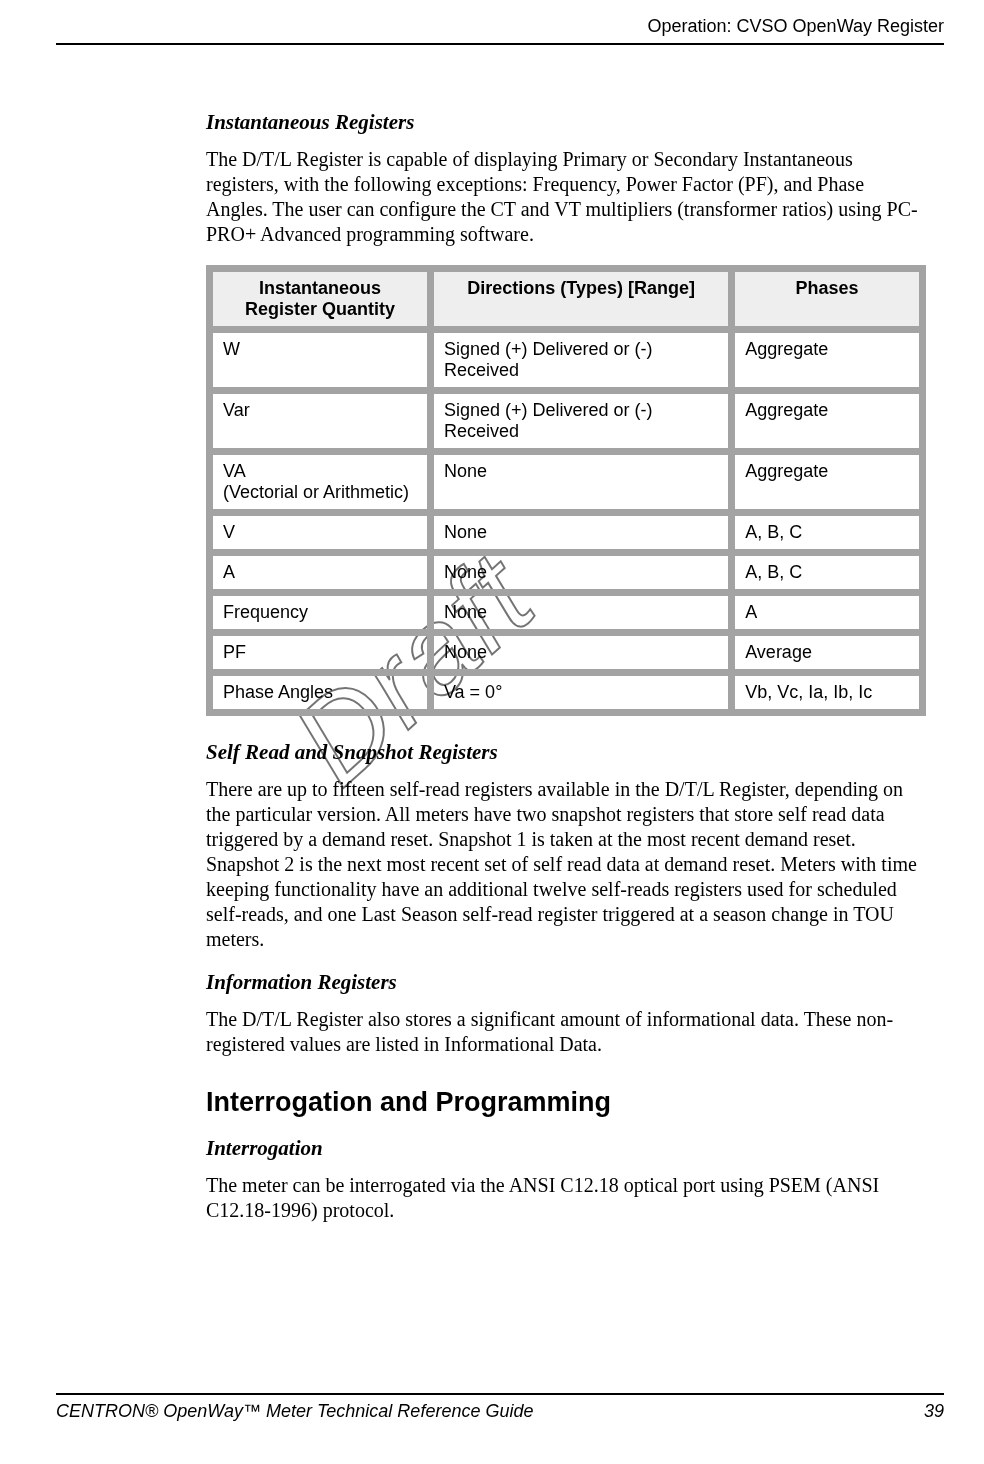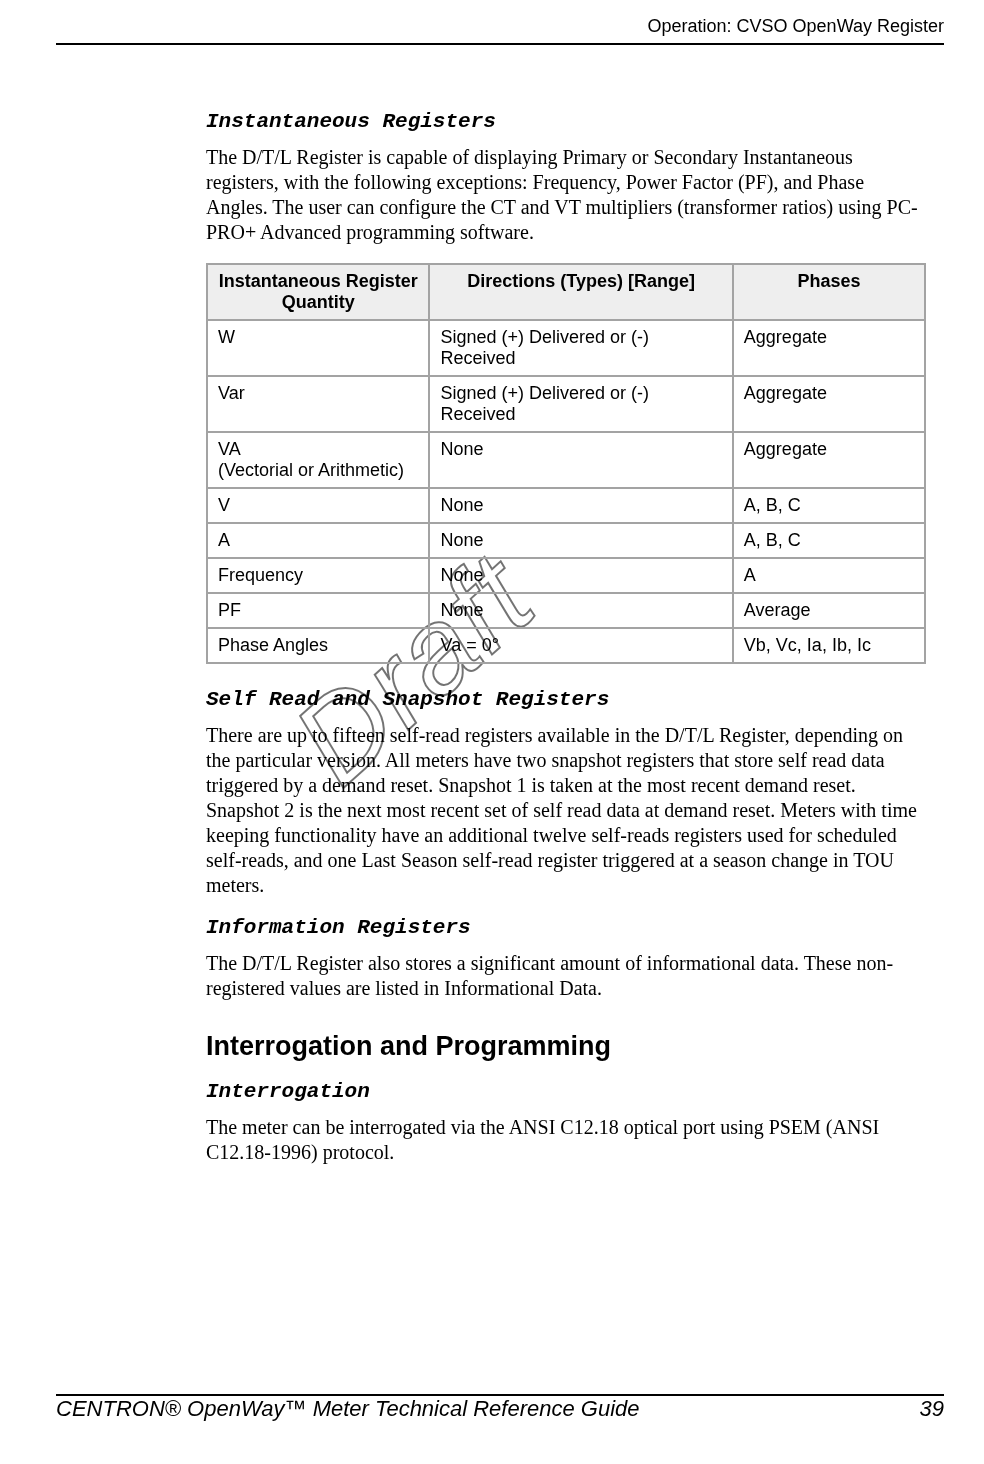--- a/index.html
+++ b/index.html
@@ -31,21 +31,21 @@
     padding-bottom: 6px;
     border-bottom: 2px solid #000;
   }
   .content {
     position: absolute;
     top: 100px;
     left: 198px;
     width: 720px;
   }
   .h3 {
-    font-family: Liberation Mono, monospace;
+    font-family: Liberation Serif, serif;
     font-weight: bold;
     font-style: italic;
     font-size: 21px;
     margin: 10px 0 12px 0;
   }
   .h2 {
     font-family: Arial, Helvetica, sans-serif;
     font-weight: bold;
     font-size: 27px;
     margin: 30px 0 18px 0;
@@ -56,42 +56,43 @@
     margin: 0 0 18px 0;
   }
   table.reg {
     border-collapse: collapse;
     width: 100%;
     margin: 6px 0 24px 0;
     font-family: Arial, Helvetica, sans-serif;
     font-size: 18px;
   }
   table.reg th, table.reg td {
-    border: 2px solid #a3a3a3;
+    border: 7px solid #a3a3a3;
     padding: 6px 10px;
     text-align: left;
     vertical-align: top;
   }
   table.reg th {
     background: #eeeeee;
     text-align: center;
     font-weight: bold;
   }
   table.reg col.c1 { width: 220px; }
   table.reg col.c2 { width: 300px; }
   table.reg col.c3 { width: 190px; }
   .footer {
     position: absolute;
     bottom: 18px;
     left: 48px;
     right: 48px;
     border-top: 2px solid #000;
+    padding-top: 6px;
     font-family: Arial, Helvetica, sans-serif;
     font-style: italic;
-    font-size: 22px;
+    font-size: 18px;
   }
   .footer .pnum {
     float: right;
     text-align: center;
   }
   .watermark {
     position: absolute;
     top: 600px;
     left: 270px;
     font-family: Arial, Helvetica, sans-serif;

